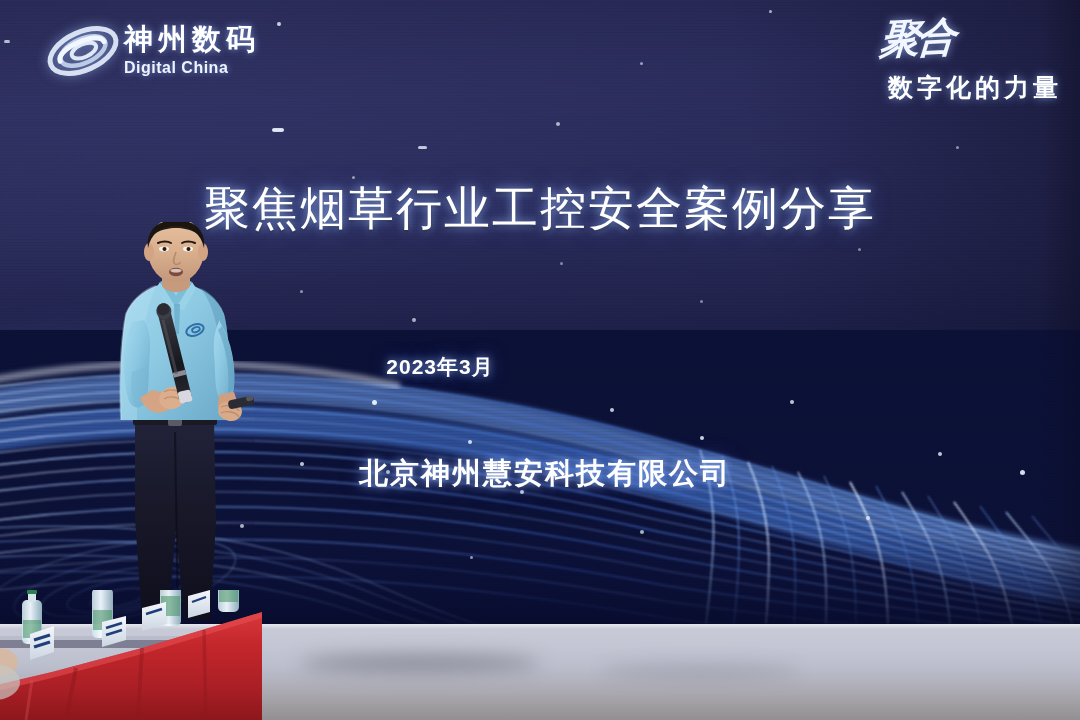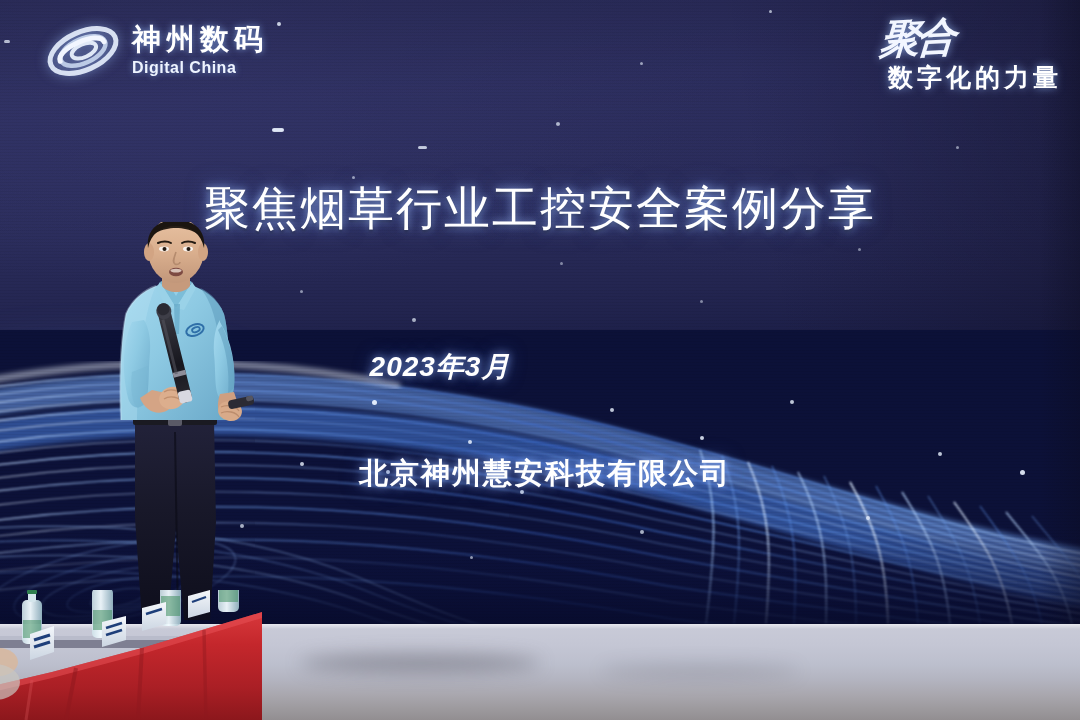--- a/index.html
+++ b/index.html
@@ -58,37 +58,36 @@
   
   .slide-title {
     position:absolute; left:0; top:183px; width:1080px; text-align:center;
     font-size:46px; line-height:50px; font-weight:normal; color:#ffffff;
     letter-spacing:2px;
     text-shadow:0 0 9px rgba(160,190,255,.85), 0 0 22px rgba(90,130,230,.55), 0 2px 3px rgba(0,0,0,.5);
     z-index:12;
   }
   .slide-date {
     position:absolute; left:0; top:351px; width:880px; text-align:center;
-    font-size:28px; line-height:32px; font-weight:bold; color:#ffffff;
+    font-size:21px; line-height:32px; font-weight:bold; color:#ffffff;
     letter-spacing:1px;
     text-shadow:0 0 8px rgba(150,185,255,.8), 0 0 18px rgba(80,120,220,.5);
     z-index:12;
-    font-style:italic;
   }
   .slide-company {
     position:absolute; left:5px; top:455px; width:1080px; text-align:center;
     font-size:29px; line-height:36px; font-weight:bold; color:#ffffff;
     letter-spacing:2px;
     text-shadow:0 0 9px rgba(150,185,255,.85), 0 0 20px rgba(80,120,220,.55);
     z-index:12;
   }
 
   
   #brand-logo {
-    position:absolute; left:44px; top:20px; display:flex; align-items:center; gap:10px; z-index:13;
+    position:absolute; left:44px; top:20px; display:flex; align-items:center; gap:2px; z-index:13;
   }
   #brand-logo .mark { width:78px; height:62px; filter:drop-shadow(0 0 6px rgba(160,195,255,.6)); }
   .brand-cn {
     font-size:29px; font-weight:bold; color:#ffffff; letter-spacing:5px; line-height:32px;
     text-shadow:0 0 7px rgba(150,190,255,.7);
   }
   .brand-en {
     font-size:16px; font-weight:bold; color:#eef4ff; letter-spacing:.5px; line-height:25px;
     text-shadow:0 0 6px rgba(150,190,255,.6);
   }
@@ -98,21 +97,21 @@
   .event-cal {
     font-size:40px; font-weight:bold; color:#f2f6ff; line-height:44px;
     letter-spacing:-4px; font-style:italic;
     margin-right:110px;
     text-shadow:0 0 8px rgba(160,195,255,.7);
     font-family:"DejaVu Serif", serif;
     transform:skewX(-6deg) rotate(-3deg);
   }
   .event-sub {
     font-size:25px; font-weight:bold; color:#ffffff; letter-spacing:4px; line-height:30px;
-    margin-top:2px;
+    margin-top:12px;
     text-shadow:0 0 8px rgba(150,190,255,.7);
   }
 
   
   #stage-floor {
     position:absolute; left:0; top:624px; width:1080px; height:96px;
     background:linear-gradient(180deg, #c9cbd8 0%, #c4c6d4 22%, #bcbfcd 42%,
                                #b3b4c0 58%, #a9a7ae 74%, #9d9a9e 88%, #928e91 100%);
     z-index:14;
   }

